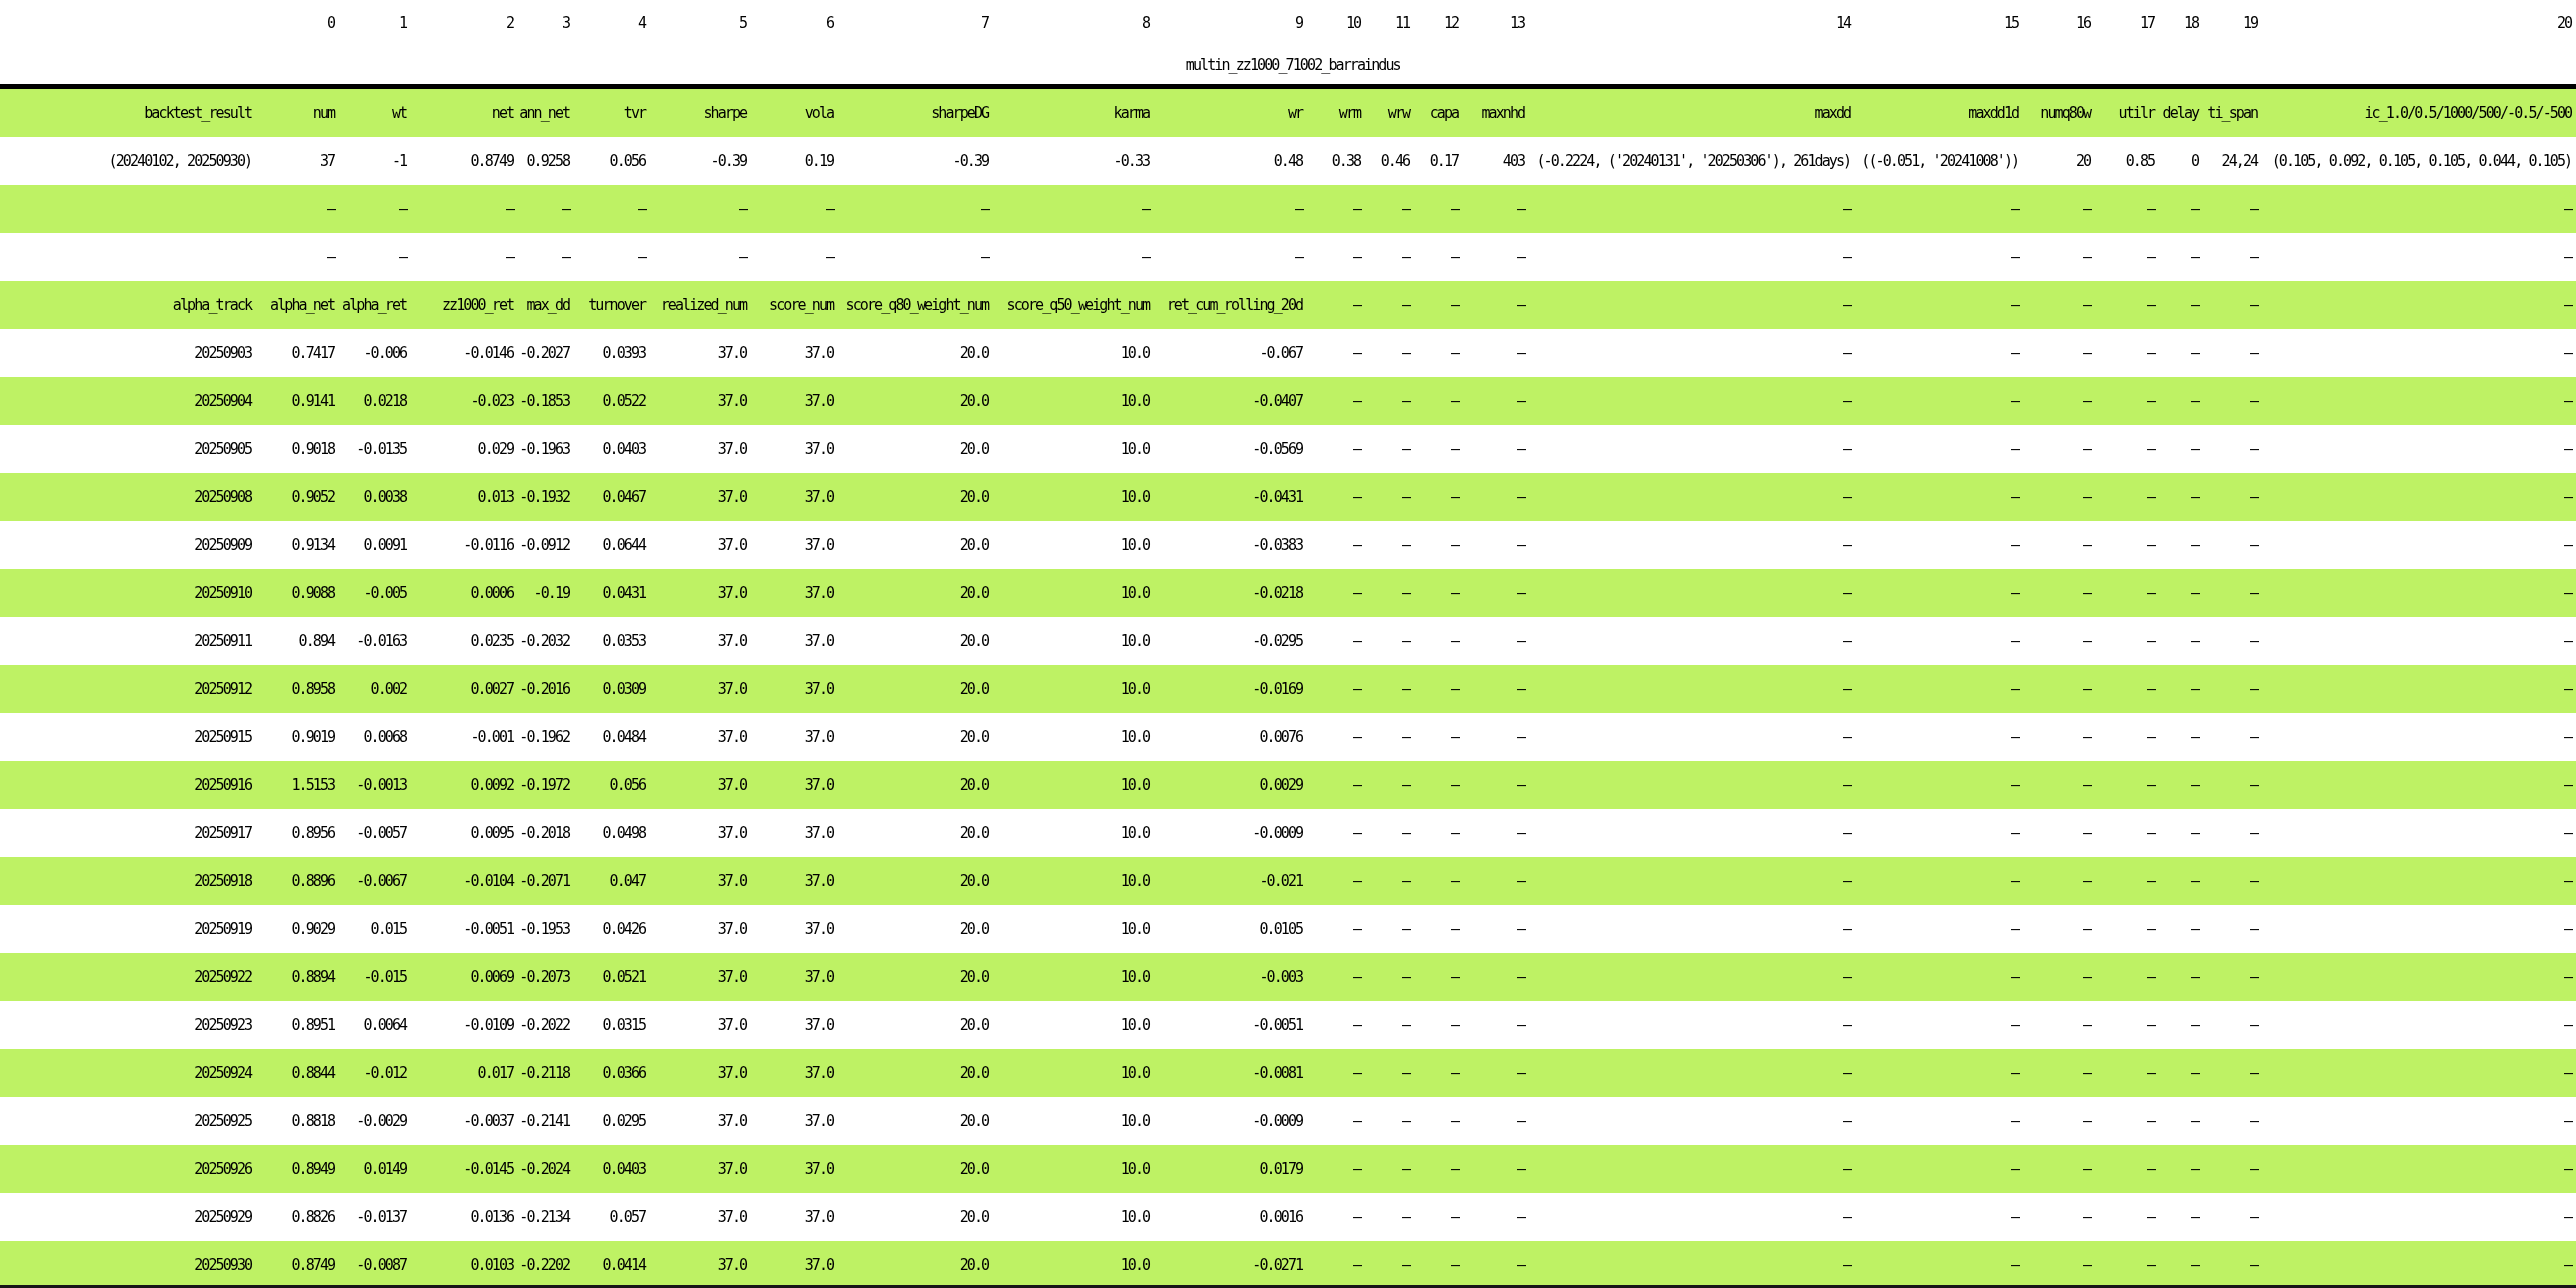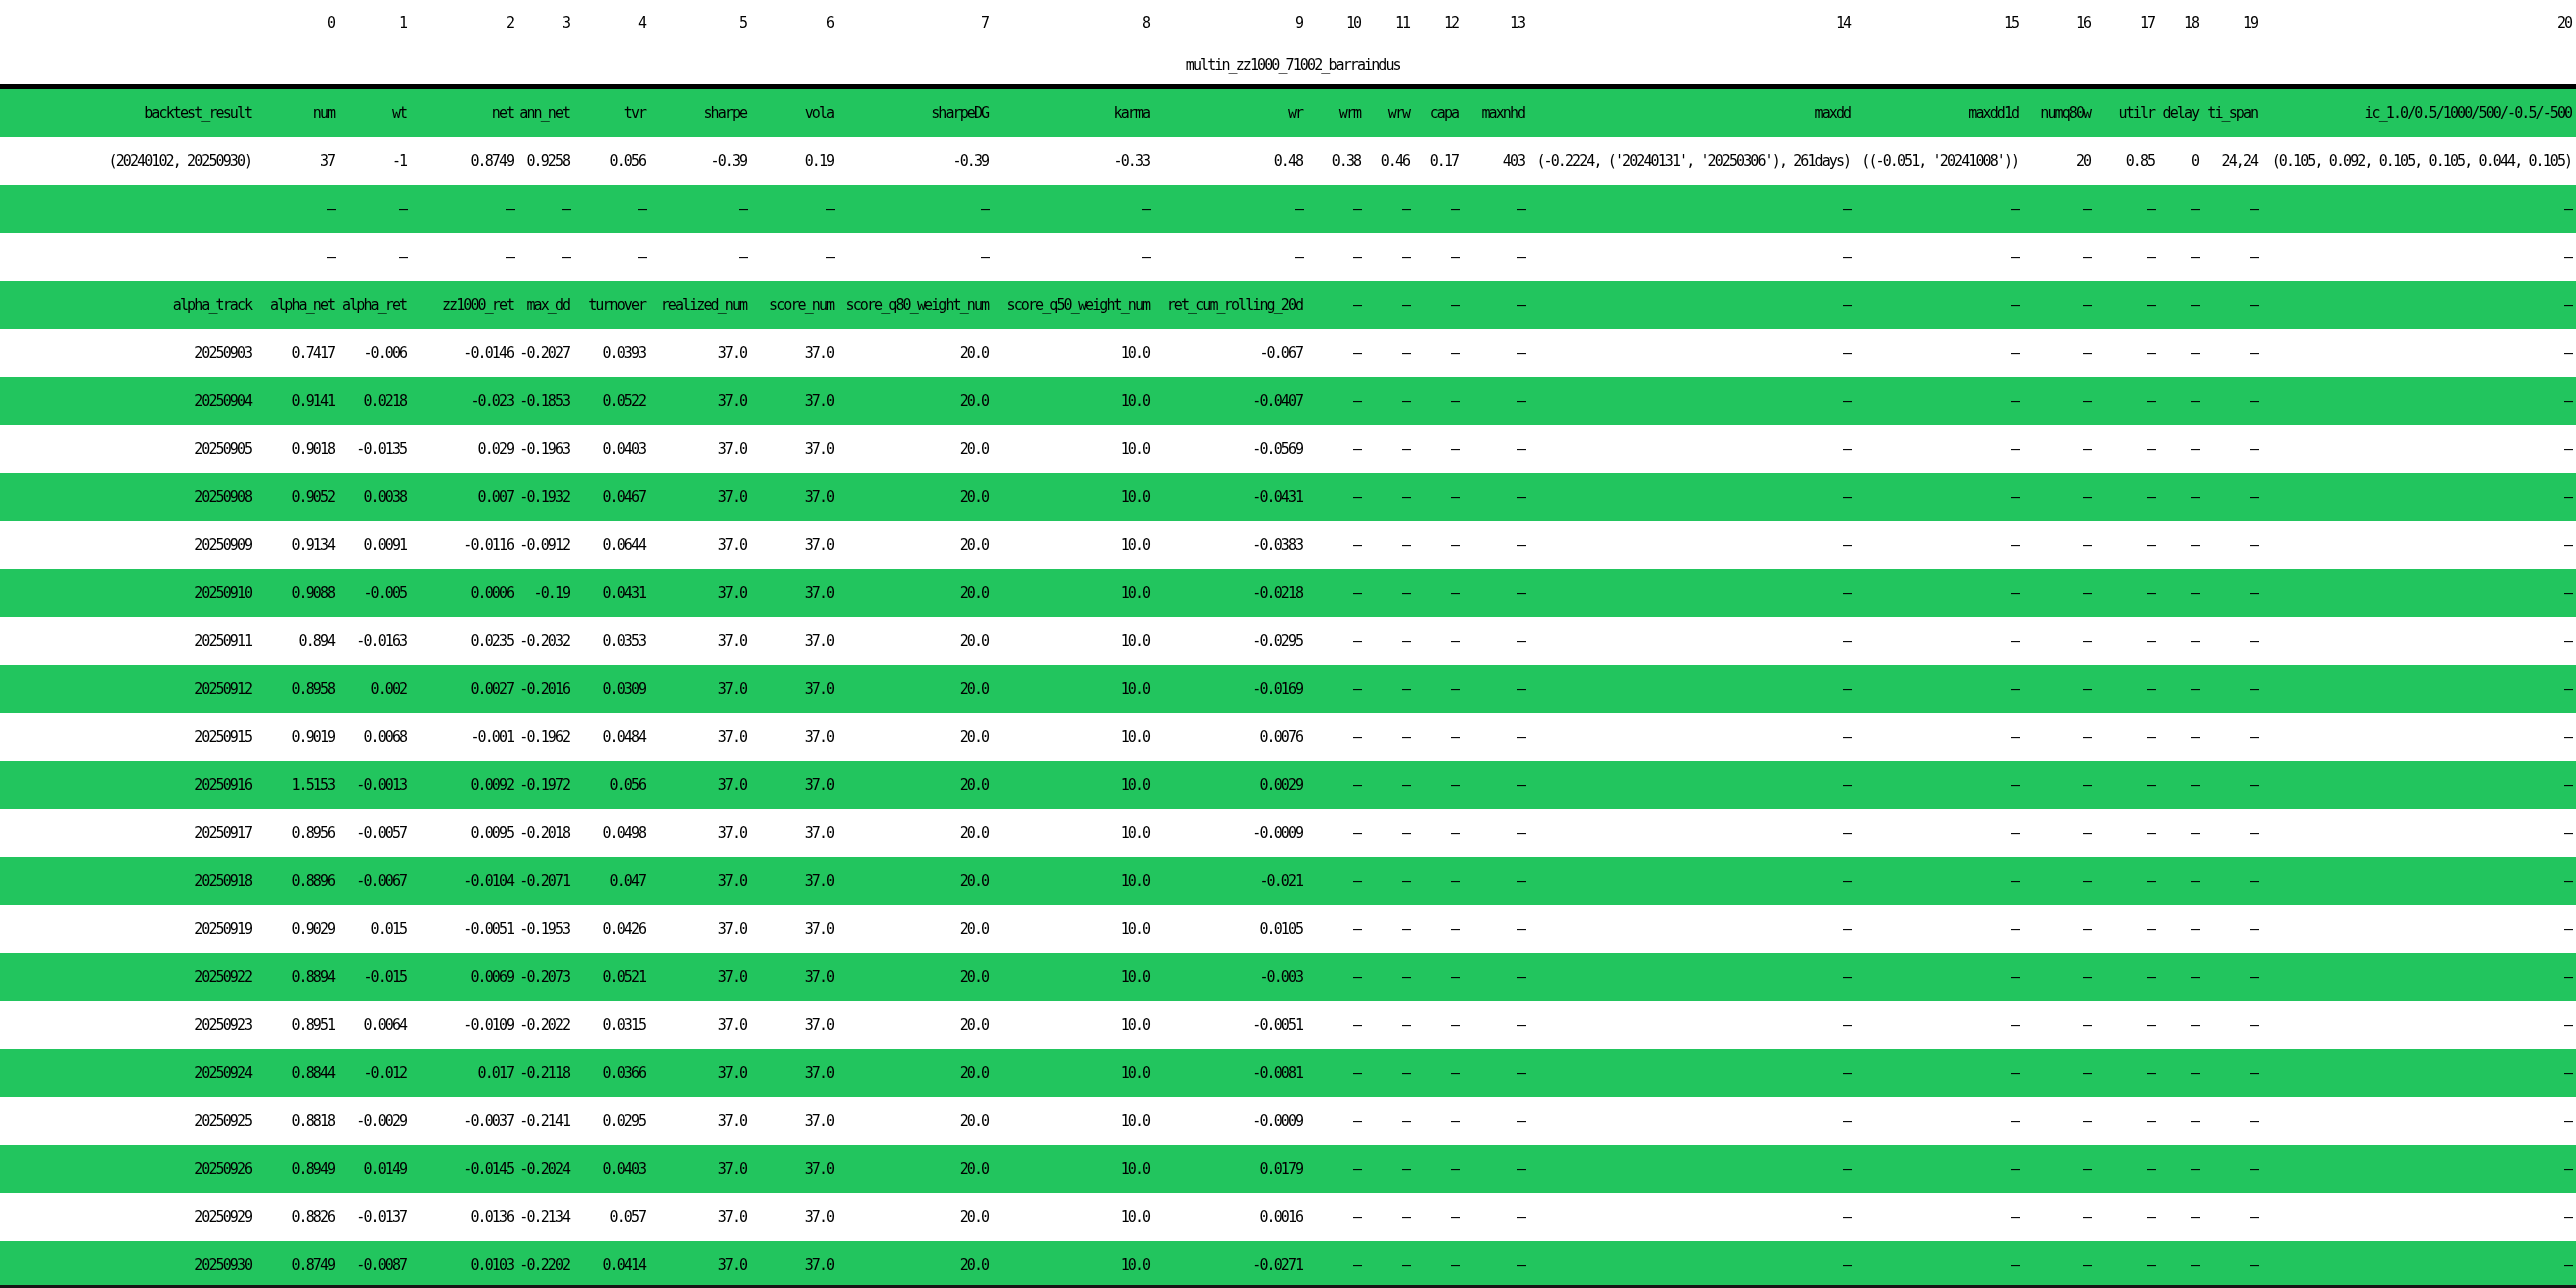--- a/index.html
+++ b/index.html
@@ -11,21 +11,21 @@
   table{border-collapse:collapse;table-layout:fixed;width:2576px;}
   td{
     text-align:right;vertical-align:middle;white-space:nowrap;overflow:visible;
     padding:0 4.8px 0 0;height:48px;
   }
   tr.idx-row td{height:46px;}
   tr.title-row td{
     height:38px;text-align:center;padding-left:14.3px;
     border-bottom:5.6px solid #000000;
   }
-  tr.stripe{background:#22c55e;}
+  tr.stripe{background:#bef264;}
   .bottom-rule{position:fixed;left:0;bottom:0;width:2576px;height:3.2px;background:#161616;}
 </style>
 </head>
 <body>
 
 <table>
   <colgroup id="cols">
       <col style="width: 256px;">
       <col style="width: 83px;">
       <col style="width: 72px;">
@@ -266,21 +266,21 @@
         <td>—</td>
         <td>—</td>
         <td>—</td>
         <td>—</td>
         <td>—</td>
       </tr>
       <tr class="stripe">
         <td>20250908</td>
         <td>0.9052</td>
         <td>0.0038</td>
-        <td>0.007</td>
+        <td>0.013</td>
         <td>-0.1932</td>
         <td>0.0467</td>
         <td>37.0</td>
         <td>37.0</td>
         <td>20.0</td>
         <td>10.0</td>
         <td>-0.0431</td>
         <td>—</td>
         <td>—</td>
         <td>—</td>

